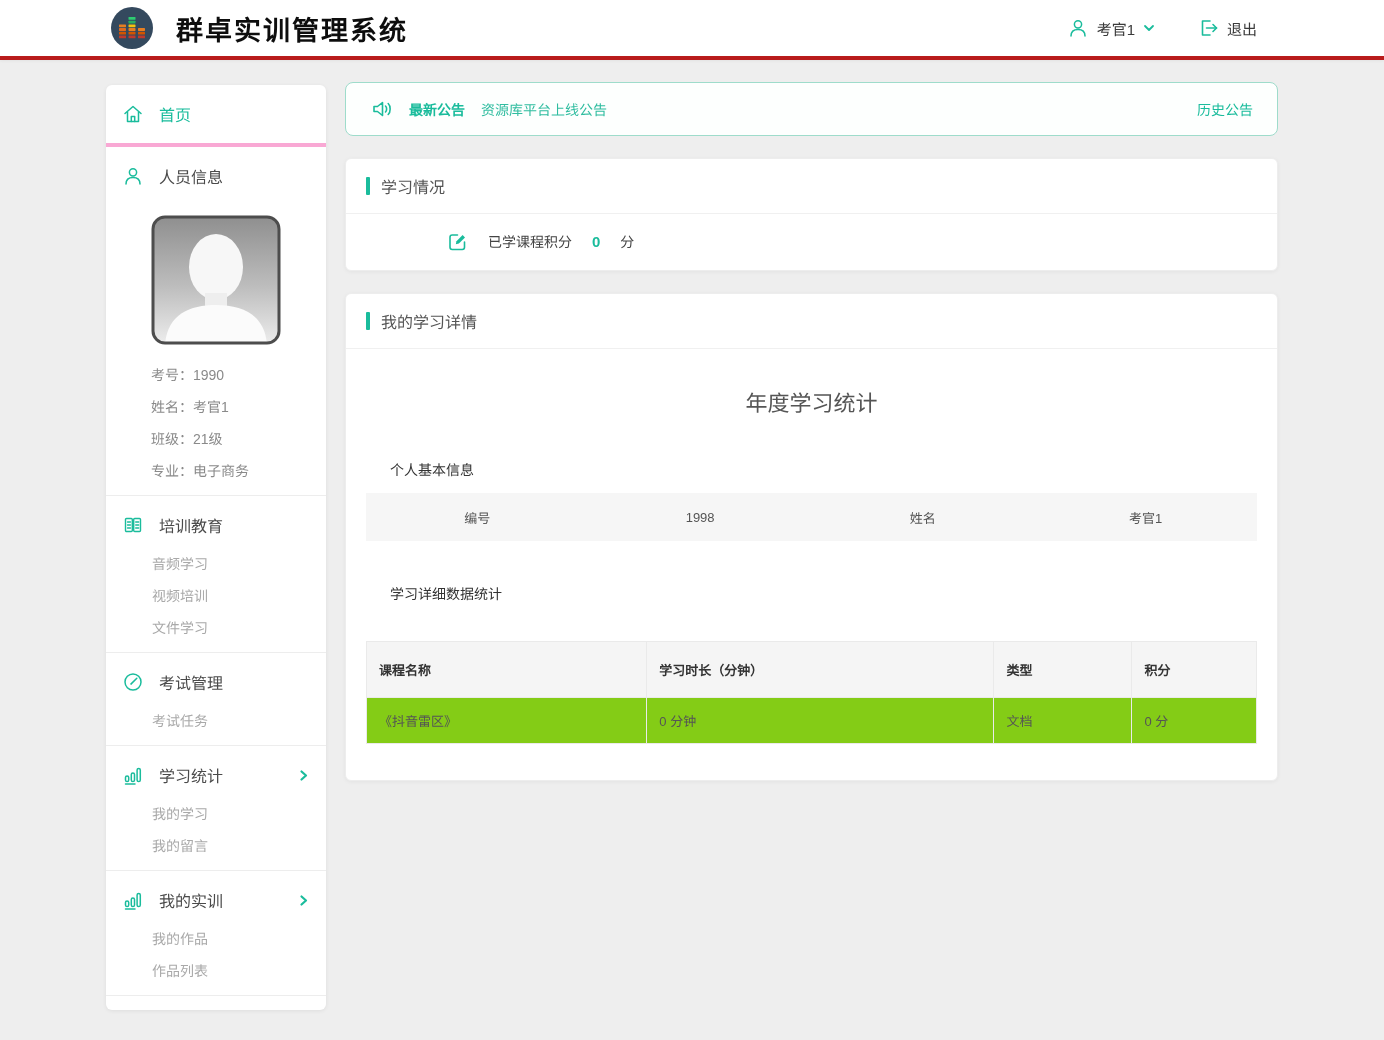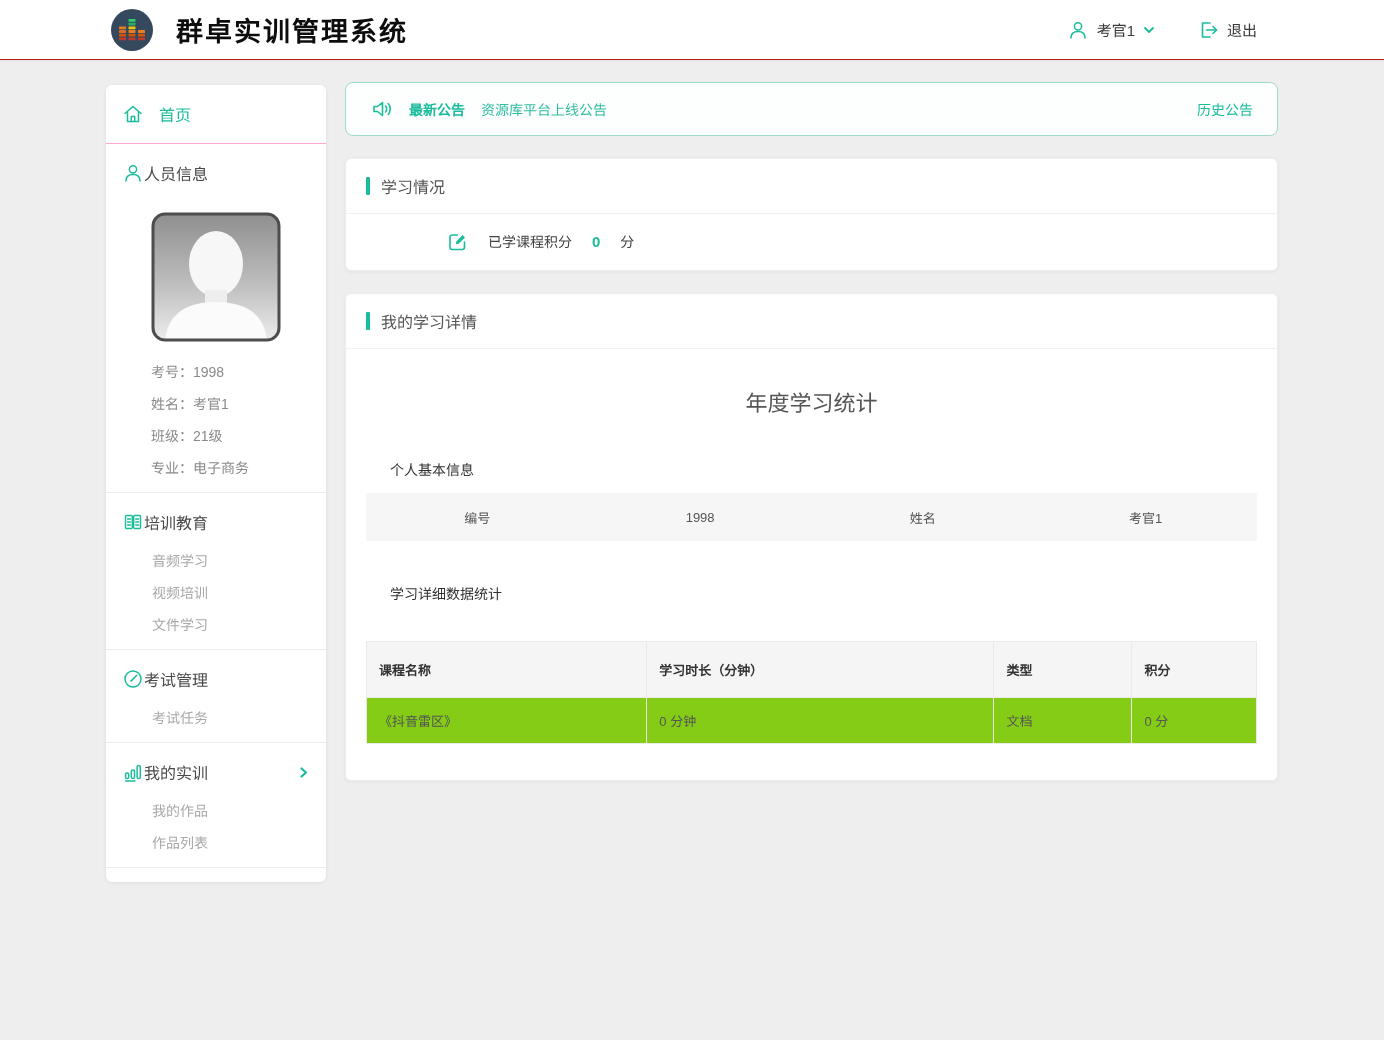--- a/index.html
+++ b/index.html
@@ -8,21 +8,21 @@
     background: #eeeeee;
     font-family: "Liberation Sans", "DejaVu Sans", sans-serif;
     color: #333;
   }
 
   
   .app-header {
     height: 60px; background: #fff;
     display: flex; align-items: center; justify-content: space-between;
     padding: 0 127px 0 110px;
-    border-bottom: 1px solid #b91c1c;
+    border-bottom: 4px solid #b91c1c;
     box-shadow: 0 1px 3px rgba(0,0,0,.05);
     position: relative; z-index: 5;
   }
   .brand { display: flex; align-items: center; gap: 22px; cursor: pointer; }
   .brand-title {
     font-family: "Liberation Serif", "DejaVu Serif", serif;
     font-size: 27px; font-weight: bold; color: #0d0d0d; letter-spacing: 2px;
   }
   .header-right { display: flex; align-items: center; gap: 42px; }
   .hr-item { display: flex; align-items: center; gap: 8px; font-size: 15px; color: #3a3a3a; cursor: pointer; }
@@ -32,25 +32,25 @@
 
   
   .sidebar {
     width: 220px; background: #fff; border-radius: 6px;
     box-shadow: 0 1px 4px rgba(0,0,0,.07);
     margin-top: 3px; padding-bottom: 14px; flex: none;
   }
   .side-home {
     display: flex; align-items: center; gap: 15px;
     padding: 17px 16px; font-size: 16px; color: #1abc9c;
-    border-bottom: 1px solid #f9a8d4; cursor: pointer;
+    border-bottom: 4px solid #f9a8d4; cursor: pointer;
   }
   .side-section { border-bottom: 1px solid #ededed; padding: 6px 0 8px; }
   .side-heading {
-    display: flex; align-items: center; 
+    display: flex; align-items: center; gap: 15px;
     padding: 11px 16px; font-size: 16px; color: #4a4a4a; cursor: pointer;
   }
   .side-heading .chev { margin-left: auto; display: flex; }
   .side-sub { padding: 5px 16px 5px 46px; font-size: 14px; color: #a9a9a9; line-height: 22px; cursor: pointer; }
   .avatar-wrap { display: flex; justify-content: center; margin: 16px 0 10px; }
   .info-line { padding: 5px 16px 5px 45px; font-size: 14px; color: #8a8a8a; line-height: 22px; }
 
   
   .announcement {
     height: 54px; background: #fdfffe;
@@ -191,21 +191,21 @@
             <g clip-path="url(#avclip)">
               <rect x="2" y="2" width="126" height="126" fill="url(#avbg)"></rect>
               <ellipse cx="65" cy="52" rx="27" ry="33" fill="#f7f7f7"></ellipse>
               <rect x="54" y="78" width="22" height="18" fill="#eeeeee"></rect>
               <path d="M14 130 C16 100 38 90 65 90 C92 90 114 100 116 130 Z" fill="#fbfbfb"></path>
             </g>
             <rect x="2" y="2" width="126" height="126" rx="12" fill="none" stroke="#4d4d4d" stroke-width="3"></rect>
           </svg>
         </span>
       </div>
-      <div class="info-line">考号：1998</div>
+      <div class="info-line">考号：1990</div>
       <div class="info-line">姓名：考官1</div>
       <div class="info-line">班级：21级</div>
       <div class="info-line">专业：电子商务</div>
     </div>
 
     <div class="side-section">
       <div class="side-heading">
         <span class="icon">
           <svg width="22" height="22" viewBox="0 0 22 22" fill="none" stroke="#1abc9c" stroke-width="1.4" stroke-linecap="round">
             <rect x="3.5" y="4.5" width="6.8" height="13" rx="1"></rect>
@@ -232,20 +232,40 @@
             <circle cx="11" cy="11" r="8"></circle>
             <path d="M14.8 7.2 L9.4 12.6"></path>
             <circle cx="9" cy="13" r="0.8" fill="#1abc9c" stroke="none"></circle>
           </svg>
         </span>
         <span>考试管理</span>
       </div>
       <div class="side-sub">考试任务</div>
     </div>
 
+    <div class="side-section">
+      <div class="side-heading">
+        <span class="icon">
+          <svg width="22" height="22" viewBox="0 0 22 22" fill="none" stroke="#1abc9c" stroke-width="1.5" stroke-linecap="round">
+            <rect x="3.5" y="12" width="3.2" height="5.5" rx="1.6"></rect>
+            <rect x="9.3" y="9" width="3.2" height="8.5" rx="1.6"></rect>
+            <rect x="15.1" y="4.5" width="3.2" height="13" rx="1.6"></rect>
+            <line x1="3.5" y1="20" x2="13" y2="20"></line>
+          </svg>
+        </span>
+        <span>学习统计</span>
+        <span class="chev icon">
+          <svg width="13" height="13" viewBox="0 0 13 13" fill="none" stroke="#1abc9c" stroke-width="2.2" stroke-linecap="round" stroke-linejoin="round">
+            <polyline points="4.5,2.5 9,6.5 4.5,10.5"></polyline>
+          </svg>
+        </span>
+      </div>
+      <div class="side-sub">我的学习</div>
+      <div class="side-sub">我的留言</div>
+    </div>
 
     <div class="side-section">
       <div class="side-heading">
         <span class="icon">
           <svg width="22" height="22" viewBox="0 0 22 22" fill="none" stroke="#1abc9c" stroke-width="1.5" stroke-linecap="round">
             <rect x="3.5" y="12" width="3.2" height="5.5" rx="1.6"></rect>
             <rect x="9.3" y="9" width="3.2" height="8.5" rx="1.6"></rect>
             <rect x="15.1" y="4.5" width="3.2" height="13" rx="1.6"></rect>
             <line x1="3.5" y1="20" x2="13" y2="20"></line>
           </svg>

